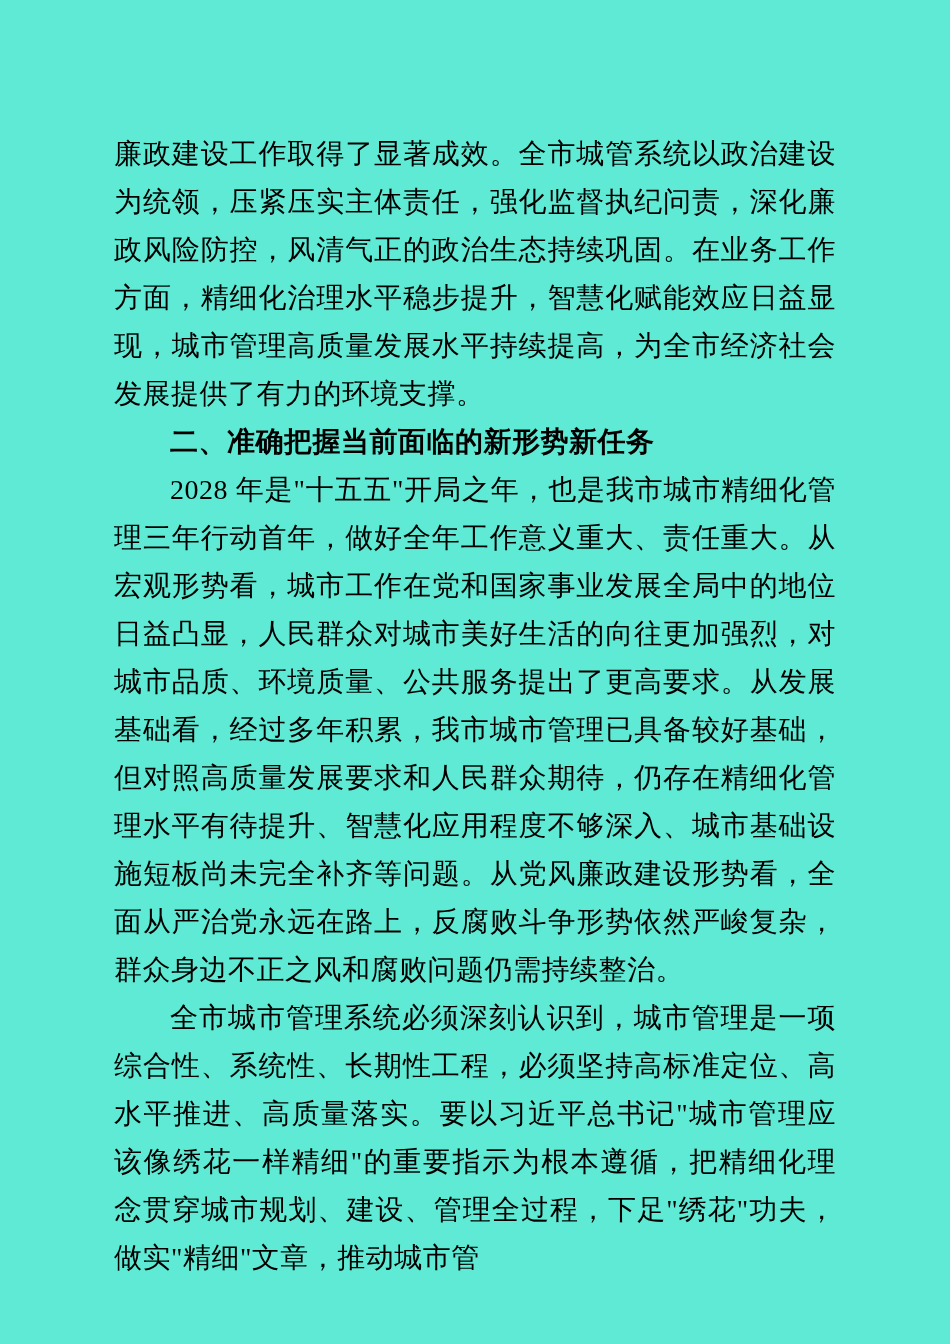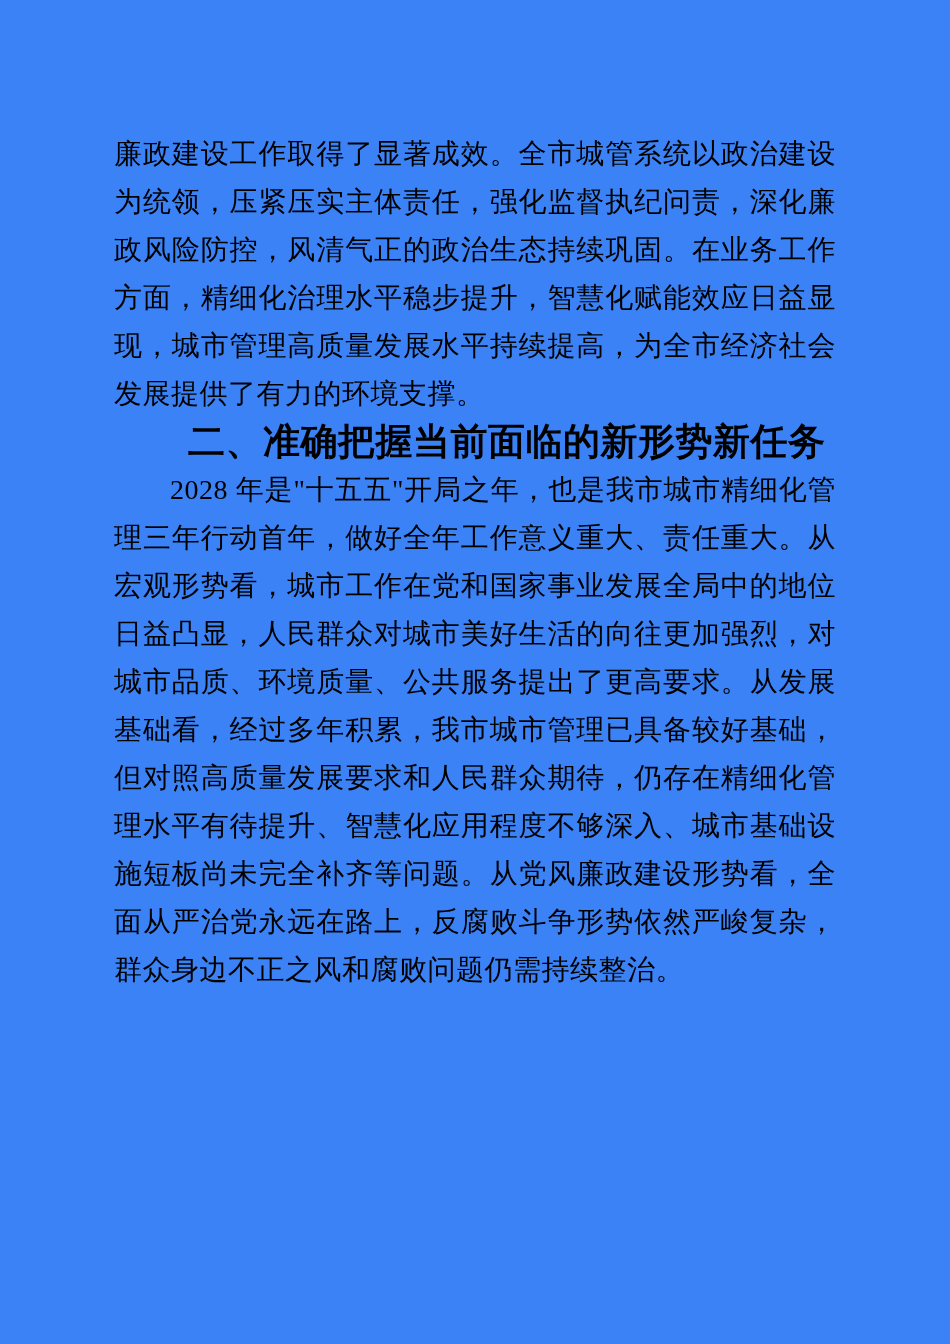--- a/index.html
+++ b/index.html
@@ -6,21 +6,21 @@
 
   html, body {
     background: #ffffff;
   }
 
   .page {
     position: relative;
     width: 950px;
     height: 1344px;
     margin: 0 auto;
-    background: #3b82f6;
+    background: #5eead4;
     overflow: hidden;
     font-family: "Liberation Serif", "DejaVu Serif", serif;
     color: #000000;
   }
 
   .content {
     position: absolute;
     top: 130px;
     left: 114px;
     width: 722px;
@@ -34,30 +34,31 @@
     text-indent: 2em;
     letter-spacing: 0.5px;
     word-break: break-all;
   }
 
   .body-para.no-indent {
     text-indent: 0;
   }
 
   .heading {
-    font-size: 37px;
+    font-size: 28px;
     line-height: 48px;
     font-weight: bold;
     text-indent: 2em;
     letter-spacing: 0.5px;
     font-family: "Liberation Sans", "DejaVu Sans", sans-serif;
   }
 </style>
 </head>
 <body>
 
 <div class="page">
   <div class="content">
     <p class="body-para no-indent">廉政建设工作取得了显著成效。全市城管系统以政治建设为统领，压紧压实主体责任，强化监督执纪问责，深化廉政风险防控，风清气正的政治生态持续巩固。在业务工作方面，精细化治理水平稳步提升，智慧化赋能效应日益显现，城市管理高质量发展水平持续提高，为全市经济社会发展提供了有力的环境支撑。</p>
     <h2 class="heading">二、准确把握当前面临的新形势新任务</h2>
     <p class="body-para">2028 年是"十五五"开局之年，也是我市城市精细化管理三年行动首年，做好全年工作意义重大、责任重大。从宏观形势看，城市工作在党和国家事业发展全局中的地位日益凸显，人民群众对城市美好生活的向往更加强烈，对城市品质、环境质量、公共服务提出了更高要求。从发展基础看，经过多年积累，我市城市管理已具备较好基础，但对照高质量发展要求和人民群众期待，仍存在精细化管理水平有待提升、智慧化应用程度不够深入、城市基础设施短板尚未完全补齐等问题。从党风廉政建设形势看，全面从严治党永远在路上，反腐败斗争形势依然严峻复杂，群众身边不正之风和腐败问题仍需持续整治。</p>
+    <p class="body-para">全市城市管理系统必须深刻认识到，城市管理是一项综合性、系统性、长期性工程，必须坚持高标准定位、高水平推进、高质量落实。要以习近平总书记"城市管理应该像绣花一样精细"的重要指示为根本遵循，把精细化理念贯穿城市规划、建设、管理全过程，下足"绣花"功夫，做实"精细"文章，推动城市管</p>
   </div>
 </div>
 
 </body></html>

